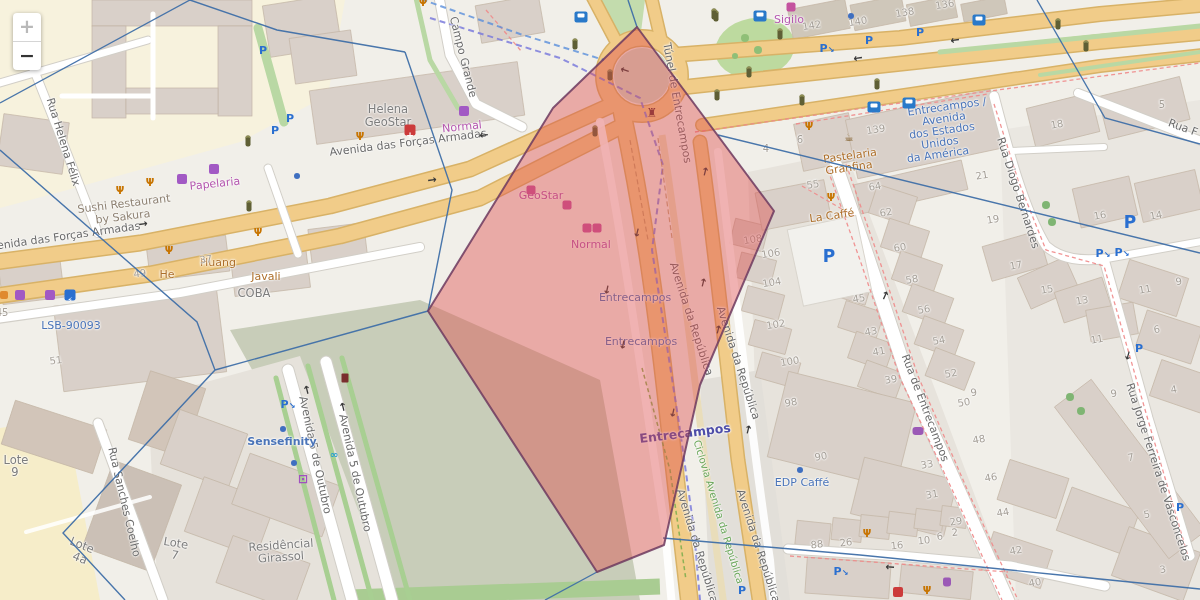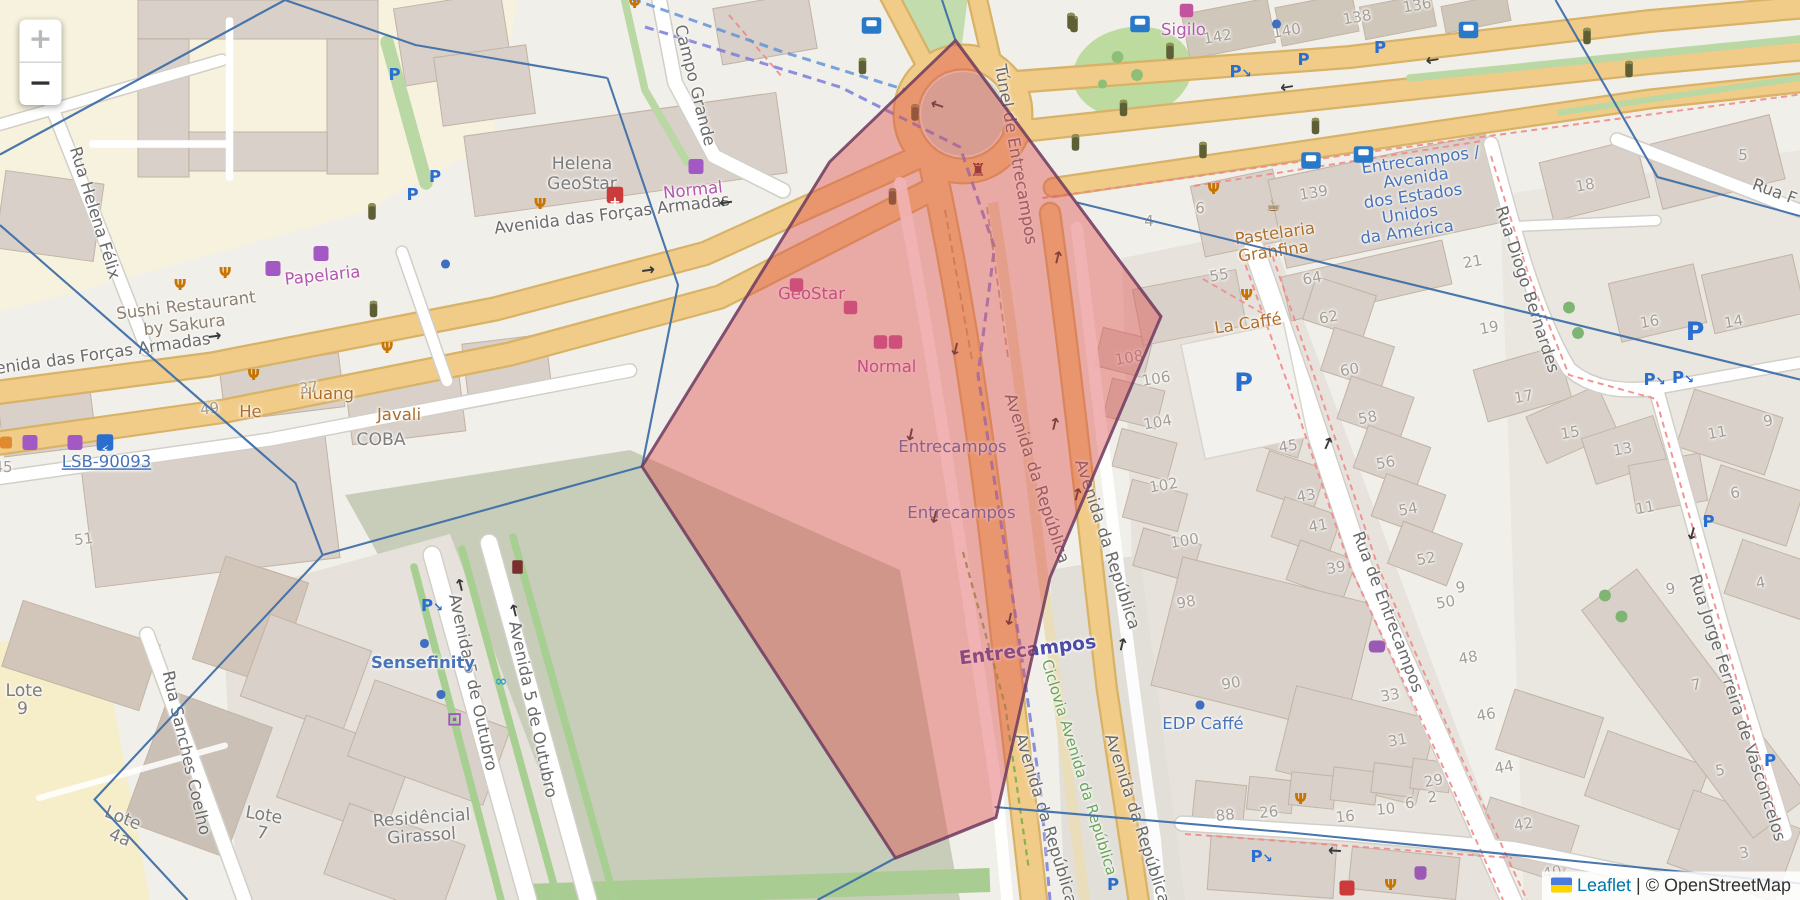--- a/index.html
+++ b/index.html
@@ -263,21 +263,21 @@
       <div class="lb tr" style="left: 947px; top: 107px; transform: translate(-50%, -50%) rotate(-8deg);">Entrecampos /</div>
       <div class="lb tr" style="left: 944px; top: 119px; transform: translate(-50%, -50%) rotate(-8deg);">Avenida</div>
       <div class="lb tr" style="left: 942px; top: 131px; transform: translate(-50%, -50%) rotate(-8deg);">dos Estados</div>
       <div class="lb tr" style="left: 940px; top: 143px; transform: translate(-50%, -50%) rotate(-8deg);">Unidos</div>
       <div class="lb tr" style="left: 938px; top: 155px; transform: translate(-50%, -50%) rotate(-8deg);">da América</div>
       <div class="lb tr" style="left: 635px; top: 298px; transform: translate(-50%, -50%) rotate(0deg);">Entrecampos</div>
       <div class="lb tr" style="left: 641px; top: 342px; transform: translate(-50%, -50%) rotate(0deg);">Entrecampos</div>
       <div class="lb sta" style="left: 685px; top: 433px; transform: translate(-50%, -50%) rotate(-7deg);">Entrecampos</div>
       <div class="lb tr" style="left: 282px; top: 442px; transform: translate(-50%, -50%) rotate(0deg); font-weight: bold;">Sensefinity</div>
       <div class="lb tr" style="left: 802px; top: 483px; transform: translate(-50%, -50%) rotate(0deg);">EDP Caffé</div>
-      <div class="lb tr" style="left: 71px; top: 308px; transform: translate(-50%, -50%) rotate(0deg); text-decoration: underline;">LSB-90093</div>
+      <div class="lb tr" style="left: 71px; top: 326px; transform: translate(-50%, -50%) rotate(0deg);">LSB-90093</div>
       <div class="lb sh" style="left: 541px; top: 196px; transform: translate(-50%, -50%) rotate(0deg);">GeoStar</div>
       <div class="lb sh" style="left: 591px; top: 245px; transform: translate(-50%, -50%) rotate(0deg);">Normal</div>
       <div class="lb sh" style="left: 462px; top: 127px; transform: translate(-50%, -50%) rotate(-6deg);">Normal</div>
       <div class="lb sh" style="left: 215px; top: 184px; transform: translate(-50%, -50%) rotate(-6deg);">Papelaria</div>
       <div class="lb sh" style="left: 789px; top: 20px; transform: translate(-50%, -50%) rotate(0deg);">Sigilo</div>
       <div class="lb fd" style="left: 850px; top: 156px; transform: translate(-50%, -50%) rotate(-8deg);">Pastelaria</div>
       <div class="lb fd" style="left: 849px; top: 168px; transform: translate(-50%, -50%) rotate(-8deg);">Granfina</div>
       <div class="lb fd" style="left: 832px; top: 216px; transform: translate(-50%, -50%) rotate(-8deg);">La Caffé</div>
       <div class="lb fd" style="left: 170px; top: 263px; transform: translate(-50%, -50%) rotate(0deg); margin-left: 48px;">Huang</div>
       <div class="lb fd" style="left: 167px; top: 275px; transform: translate(-50%, -50%) rotate(0deg);">He</div>
@@ -465,16 +465,13 @@
                M 663,538 L 860,555 1060,575 1200,589 M 597,572 L 545,600"></path>
     </g>
     <polygon id="hlpoly" points="637,27 774,211 700,385 664,545 597,572 428,311 553,108" fill="#dd4b4b" fill-opacity="0.42" stroke="#6d3a5f" stroke-width="2" stroke-opacity="0.85" stroke-linejoin="round"></polygon>
   </svg>
 
   <div id="zoomctl">
     <a id="zoomin" class="zbtn">+</a>
     <a id="zoomout" class="zbtn">−</a>
   </div>
 
-  <div id="attrib">
-    <span class="flag"></span><a>Leaflet</a><span> | </span><span>© OpenStreetMap</span>
-  </div>
 </div>
 
 </body></html>

